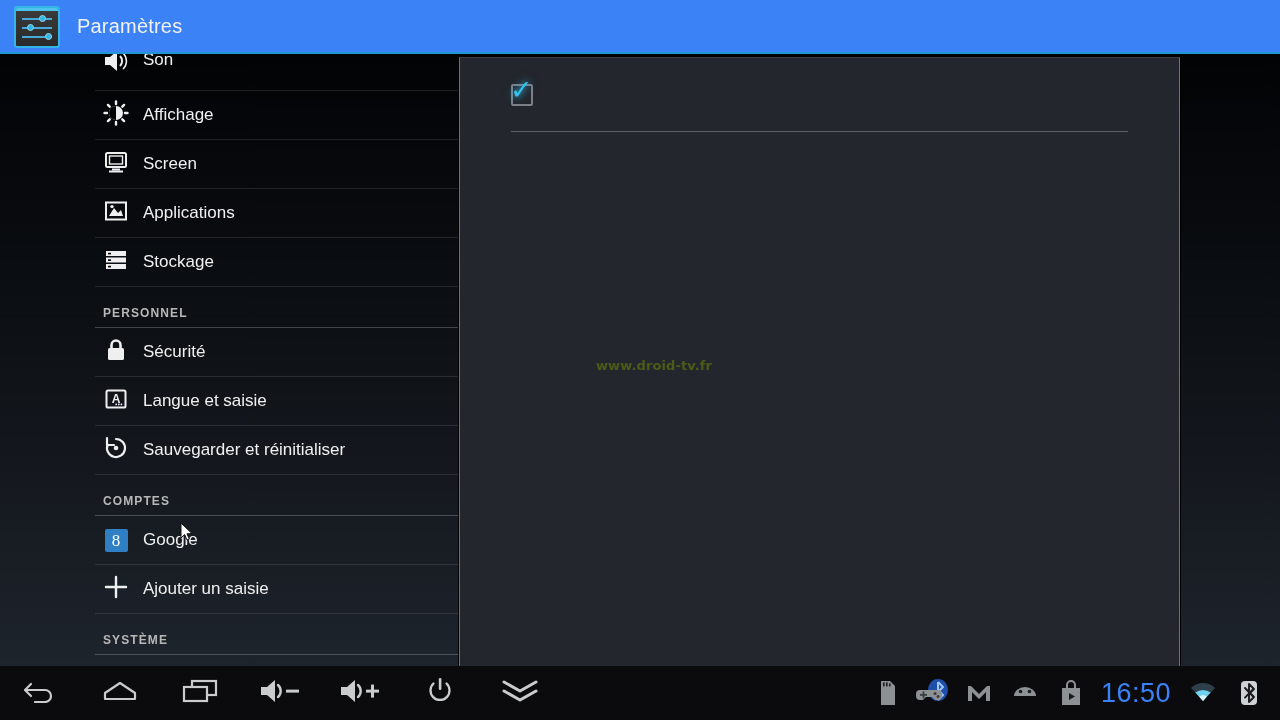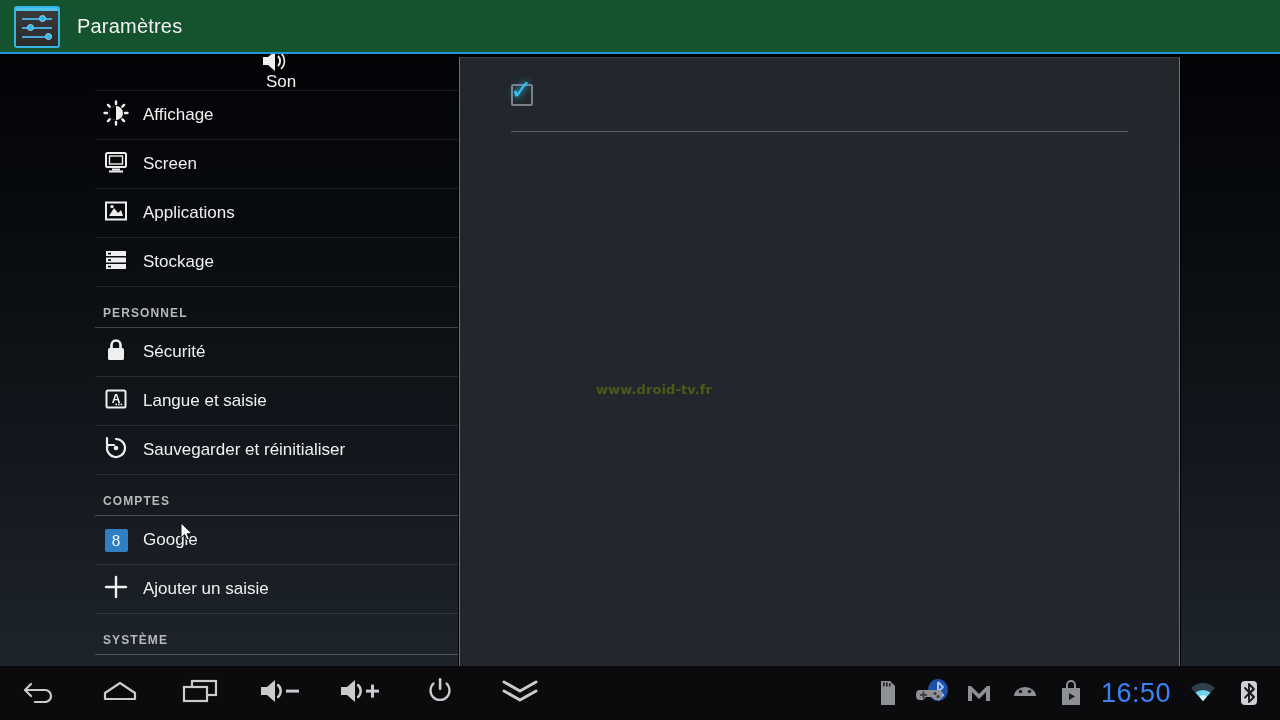--- a/index.html
+++ b/index.html
@@ -7,21 +7,21 @@
   body {
     font-family:"Liberation Sans","DejaVu Sans",sans-serif;
     color:#e6e6e6;
     -webkit-font-smoothing:antialiased;
   }
   #app { position:relative; width:1280px; height:720px; background:#000; }
 
   
   .header {
     position:absolute; left:0; top:0; width:1280px; height:53px;
-    background:#14532d;
+    background:#3b82f6;
     display:flex; align-items:center;
   }
   .header-icon {
     position:relative; margin-left:14px; width:46px; height:42px;
     border:2px solid #33b5e5; border-radius:3px;
     background:linear-gradient(#3b3b3b,#2a2a2a);
     overflow:hidden;
   }
   .header-icon .slider-row { position:absolute; left:6px; height:2px; background:#4aa8d8; }
   .header-icon .r1 { top:10px; width:30px; }
@@ -62,21 +62,21 @@
     width:26px; height:26px; margin-right:14px; flex:none;
     display:flex; align-items:center; justify-content:center;
   }
   .srow .slabel { font-size:17px; color:#f0f0f0; white-space:nowrap; }
   .sheader {
     display:flex; align-items:flex-end; height:41px; padding-left:8px;
     font-size:12px; letter-spacing:1.1px; color:#b8b8b8; font-weight:700;
     border-bottom:1px solid rgba(255,255,255,.22);
     padding-bottom:7px;
   }
-  .srow.first { height:37px; align-items:center;flex-direction:column; }
+  .srow.first { height:37px; align-items:flex-start; }
   .srow.first .sicon, .srow.first .slabel { margin-top:-4px; }
 
   
   .gtile {
     width:23px; height:23px; background:#2f7fc4; border-radius:2px;
     display:flex; align-items:center; justify-content:center;
     font-family:"Liberation Serif","DejaVu Serif",serif;
     font-size:17px; color:#fff; line-height:1;
   }
 
@@ -264,21 +264,21 @@
       <div class="sheader">SYSTÈME</div>
       <div class="srow"></div>
     </div>
 
   <div class="panel">
     <div class="prow">
       <div class="checkbox">
         <span class="tick" style="color: rgb(53, 193, 238);">✓</span>
       </div>
     </div>
-    <div class="watermark" style="color: rgb(74, 92, 24); margin-top: 24px;">www.droid-tv.fr</div>
+    <div class="watermark" style="color: rgb(74, 92, 24);">www.droid-tv.fr</div>
   </div>
 
   <div class="navbar">
 
     <div class="navbtn">
       <span>
         <svg width="34" height="24" viewBox="0 0 34 24">
             <path d="M8 5 L2 11 L8 17" fill="none" stroke="#c9cbcd" stroke-width="2.2" stroke-linecap="round" stroke-linejoin="round"></path>
             <path d="M2.6 11 H22 a6 6 0 0 1 6 6 v0 a6 6 0 0 1 -6 6 H12" fill="none" stroke="#c9cbcd" stroke-width="2.2" stroke-linecap="round"></path>
           </svg>

